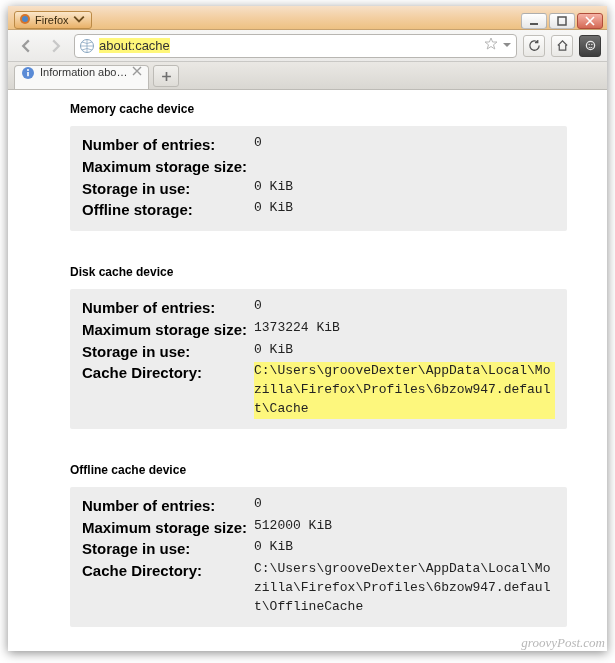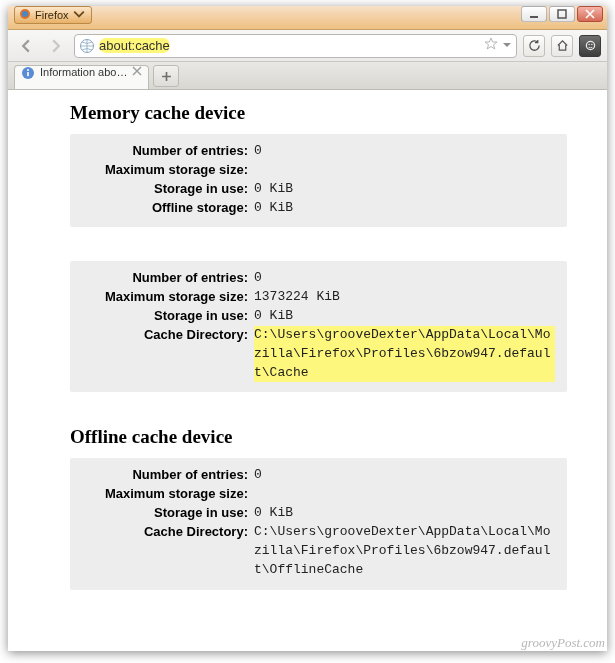--- a/index.html
+++ b/index.html
@@ -21,21 +21,21 @@
     background: #fff;
     display: flex;
     flex-direction: column;
   }
   
   .titlebar {
     height: 24px;
     background: linear-gradient(#f7e0c8, #f3cfa2 50%, #edc182);
     border-bottom: 1px solid #c7a26f;
     display: flex;
-    align-items: flex-start;
+    align-items: flex-end;
     padding: 0 4px 0 6px;
   }
   .app-pill {
     background: linear-gradient(#fbe6c9, #e9b168);
     border: 1px solid #bb8a46;
     border-radius: 3px;
     height: 18px;
     display: flex;
     align-items: center;
     padding: 0 6px 0 4px;
@@ -82,21 +82,21 @@
     padding: 0 4px;
     gap:4px;
   }
   .urlbar .globe { width:16px; height:16px; color:#7f9db9; }
   .urlbar .address {
     flex:1;
     font-size:13px;
     color:#333;
     white-space:nowrap;
   }
-  .urlbar .address .hl { background:#fff77a;border-radius:7px; }
+  .urlbar .address .hl { background:#fff77a; }
   .urlbar .star { color:#b7b7b7; width:14px; height:14px; }
   .urlbar .dd { color:#8d8d8d; width:10px; height:10px; }
 
   .iconbtn {
     width:22px; height:22px;
     display:flex; align-items:center; justify-content:center;
     border:1px solid #c1bfba;
     border-radius:3px;
     background: linear-gradient(#fdfdfc,#e9e8e5);
     color:#555;
@@ -140,37 +140,37 @@
 
   
   .content {
     flex:1;
     overflow:hidden;
     background:#fff;
     padding: 8px 40px 0 62px;
     color:#000;
   }
   .section h2 {
-    font-family: Liberation Serif, serif;
+    font-family: Liberation Sans, sans-serif;
     font-weight: bold;
-    font-size: 19px;
+    font-size: 12px;
     margin: 4px 0 10px 0;
   }
   .panel {
     background:#ededed;
     border-radius:2px;
     padding: 8px 12px 10px 12px;
     margin-bottom: 34px;
   }
   .row { display:flex; align-items:flex-start; line-height:1.45; }
   .row .label {
     width: 172px;
-    text-align:right;
+    text-align:left;
     font-weight:bold;
-    font-size:13px;
+    font-size:15px;
     padding-right:6px;
     font-family: Arial, sans-serif;
   }
   .row .value {
     flex:1;
     font-family: "Courier New", monospace;
     font-size:13px;
     color:#222;
     white-space: pre-wrap;
     word-break: break-all;
@@ -315,20 +315,21 @@
             <div class="label">Storage in use:</div>
             <div class="value-wrap"><span class="value">0 KiB</span></div>
           </div>
           <div class="row">
             <div class="label">Offline storage:</div>
             <div class="value-wrap"><span class="value">0 KiB</span></div>
           </div>
         </div>
       </div>
       <div class="section">
+        <h2>Disk cache device</h2>
         <div class="panel">
           <div class="row">
             <div class="label">Number of entries:</div>
             <div class="value-wrap"><span class="value">0</span></div>
           </div>
           <div class="row">
             <div class="label">Maximum storage size:</div>
             <div class="value-wrap"><span class="value">1373224 KiB</span></div>
           </div>
           <div class="row">
@@ -343,20 +344,21 @@
       </div>
       <div class="section">
         <h2>Offline cache device</h2>
         <div class="panel">
           <div class="row">
             <div class="label">Number of entries:</div>
             <div class="value-wrap"><span class="value">0</span></div>
           </div>
           <div class="row">
             <div class="label">Maximum storage size:</div>
+            <div class="value-wrap"><span class="value">512000 KiB</span></div>
           </div>
           <div class="row">
             <div class="label">Storage in use:</div>
             <div class="value-wrap"><span class="value">0 KiB</span></div>
           </div>
           <div class="row">
             <div class="label">Cache Directory:</div>
             <div class="value-wrap"><span class="value">C:\Users\grooveDexter\AppData\Local\Mozilla\Firefox\Profiles\6bzow947.default\OfflineCache</span></div>
           </div>
         </div>

